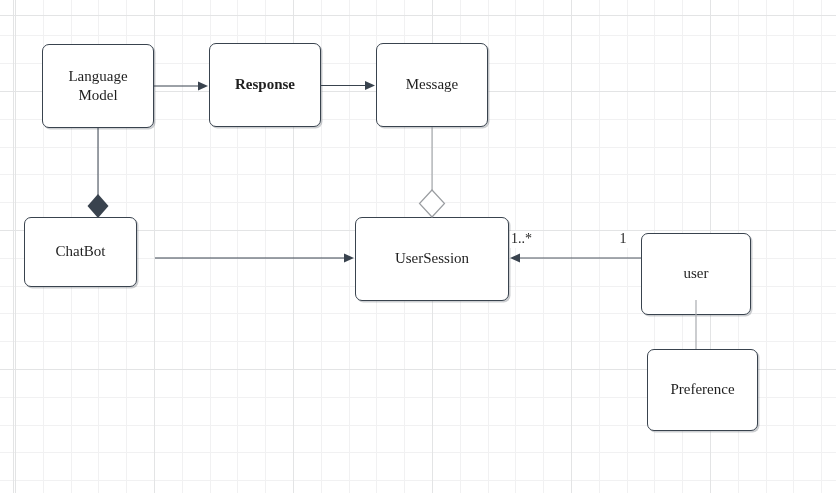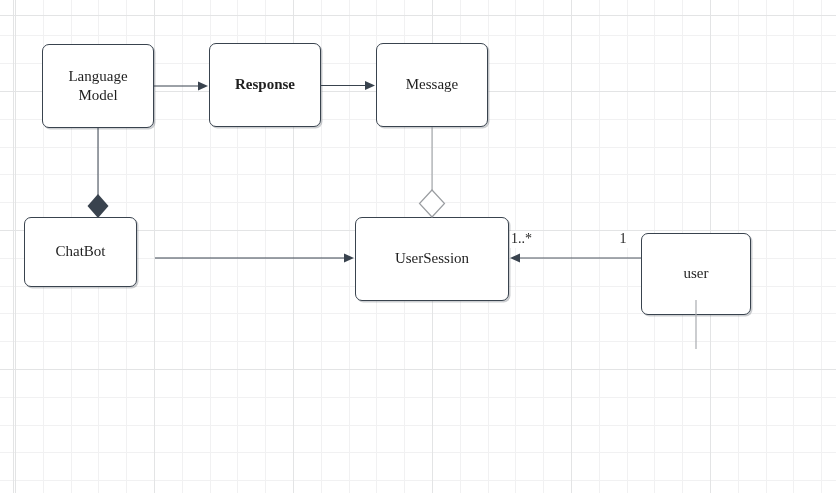--- a/index.html
+++ b/index.html
@@ -71,20 +71,23 @@
   </div>
 
   <div class="node" style="left:355px; top:217px; width:154px; height:84px;justify-content:center;">
     <span>UserSession</span>
   </div>
 
   <div class="node" style="left:641px; top:218px; width:110px; height:82px;margin-top:15px;">
     <span>user</span>
   </div>
 
+  <div class="node" style="left:647px; top:349px; width:111px; height:82px;">
+    <span>Preference</span>
+  </div>
 
   <div class="edge-label" style="left:510px; top:231px;">1..*</div>
   <div class="edge-label" style="left:615px; top:231px; width:14px; text-align:center;">1</div>
 
   <svg class="edges" viewBox="0 0 836 493">
 
     <g>
       <line x1="154" y1="86" x2="199" y2="86" stroke="#39434e" stroke-width="1"></line>
       <polygon points="208,86 198,81.5 198,90.5" fill="#39434e"></polygon>
     </g>

